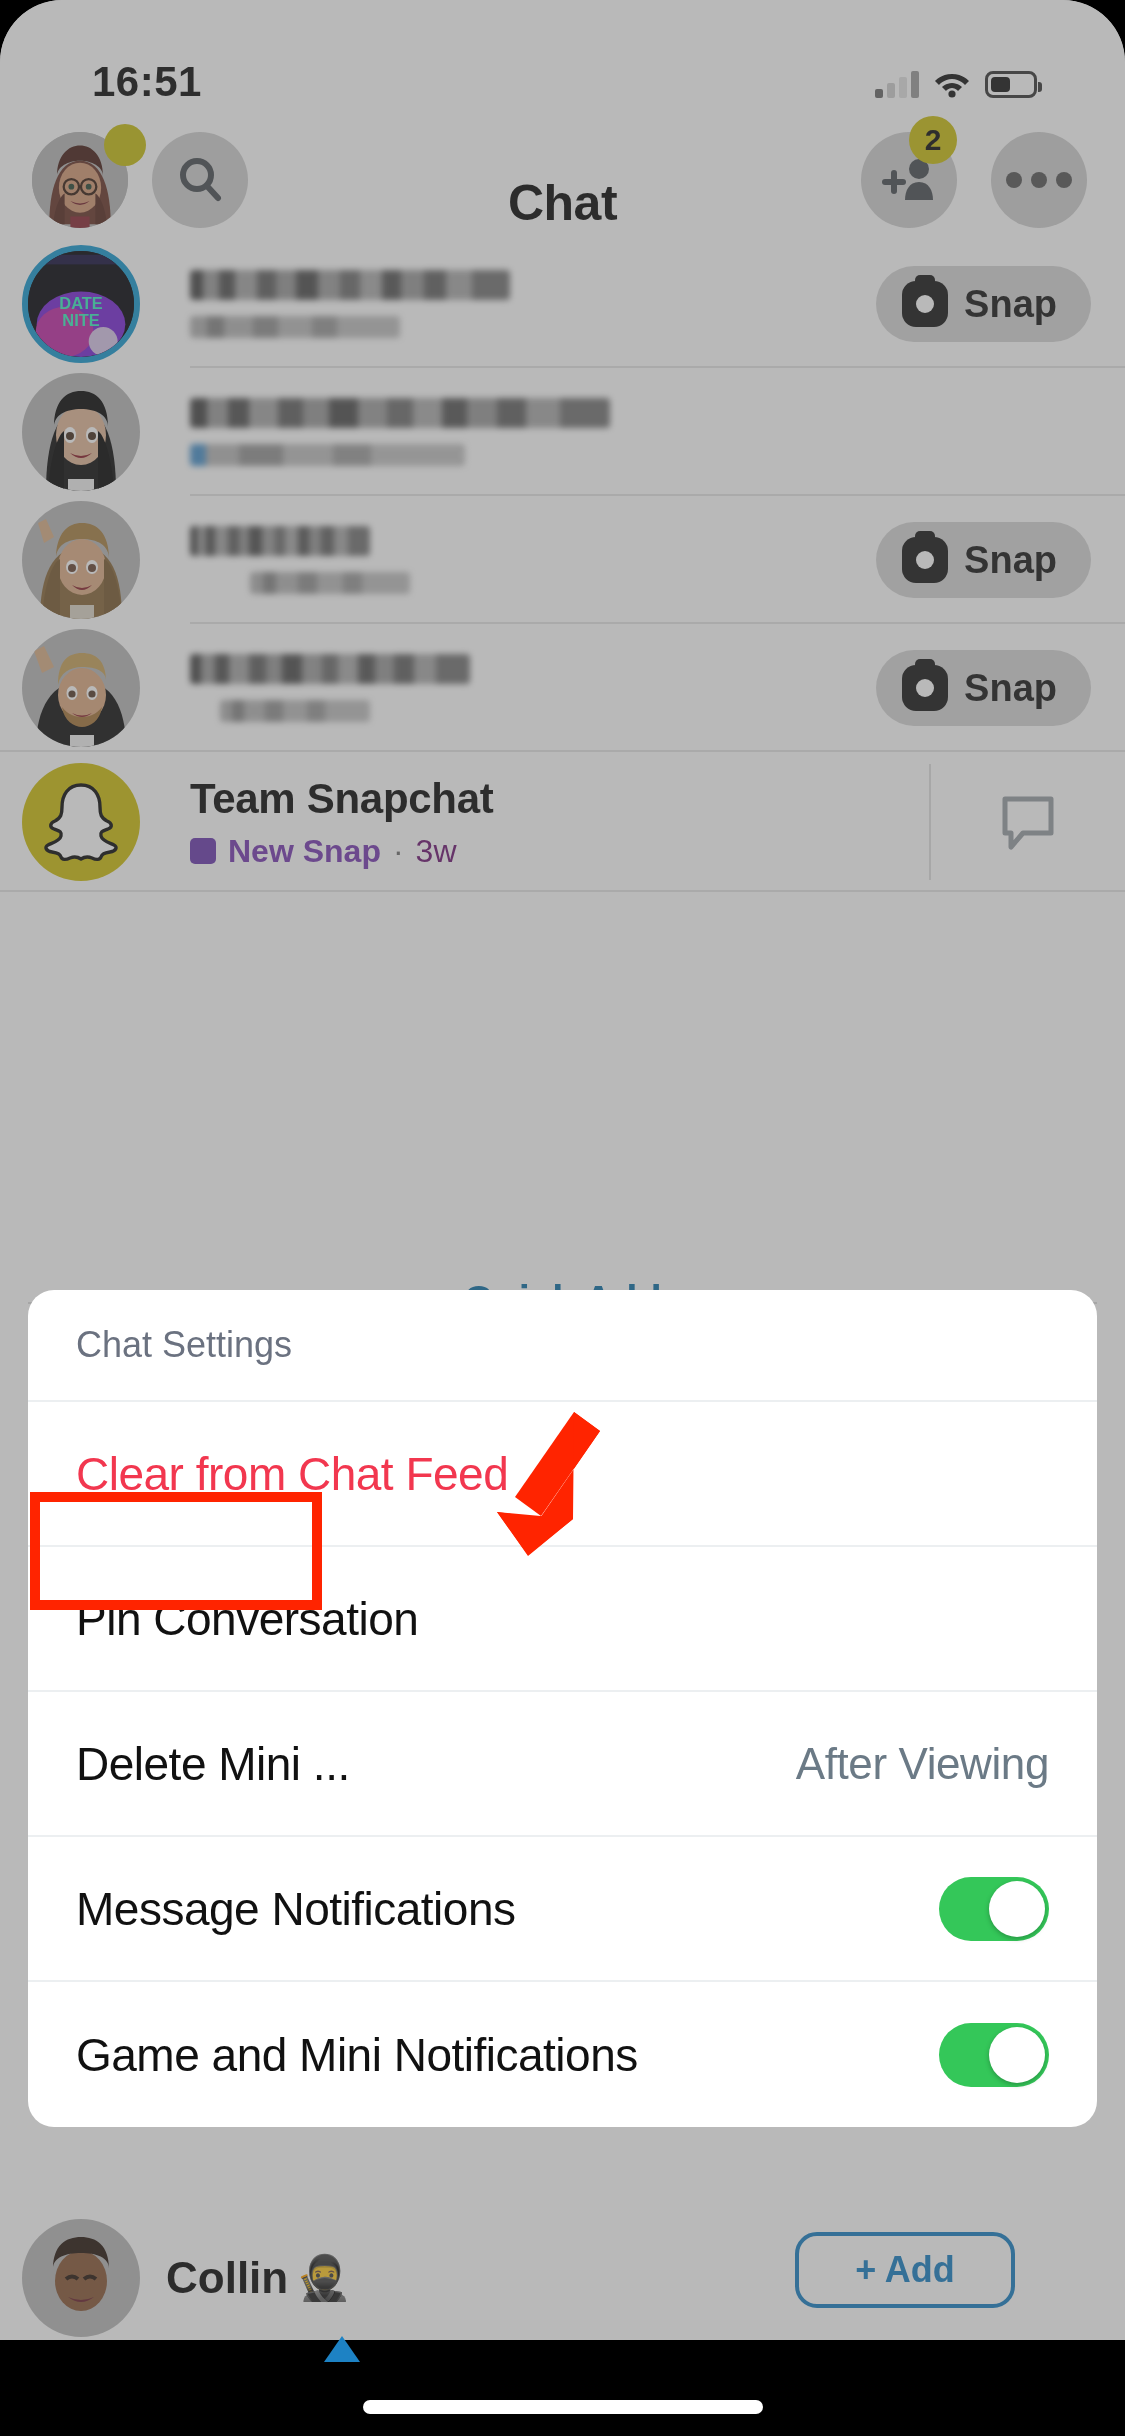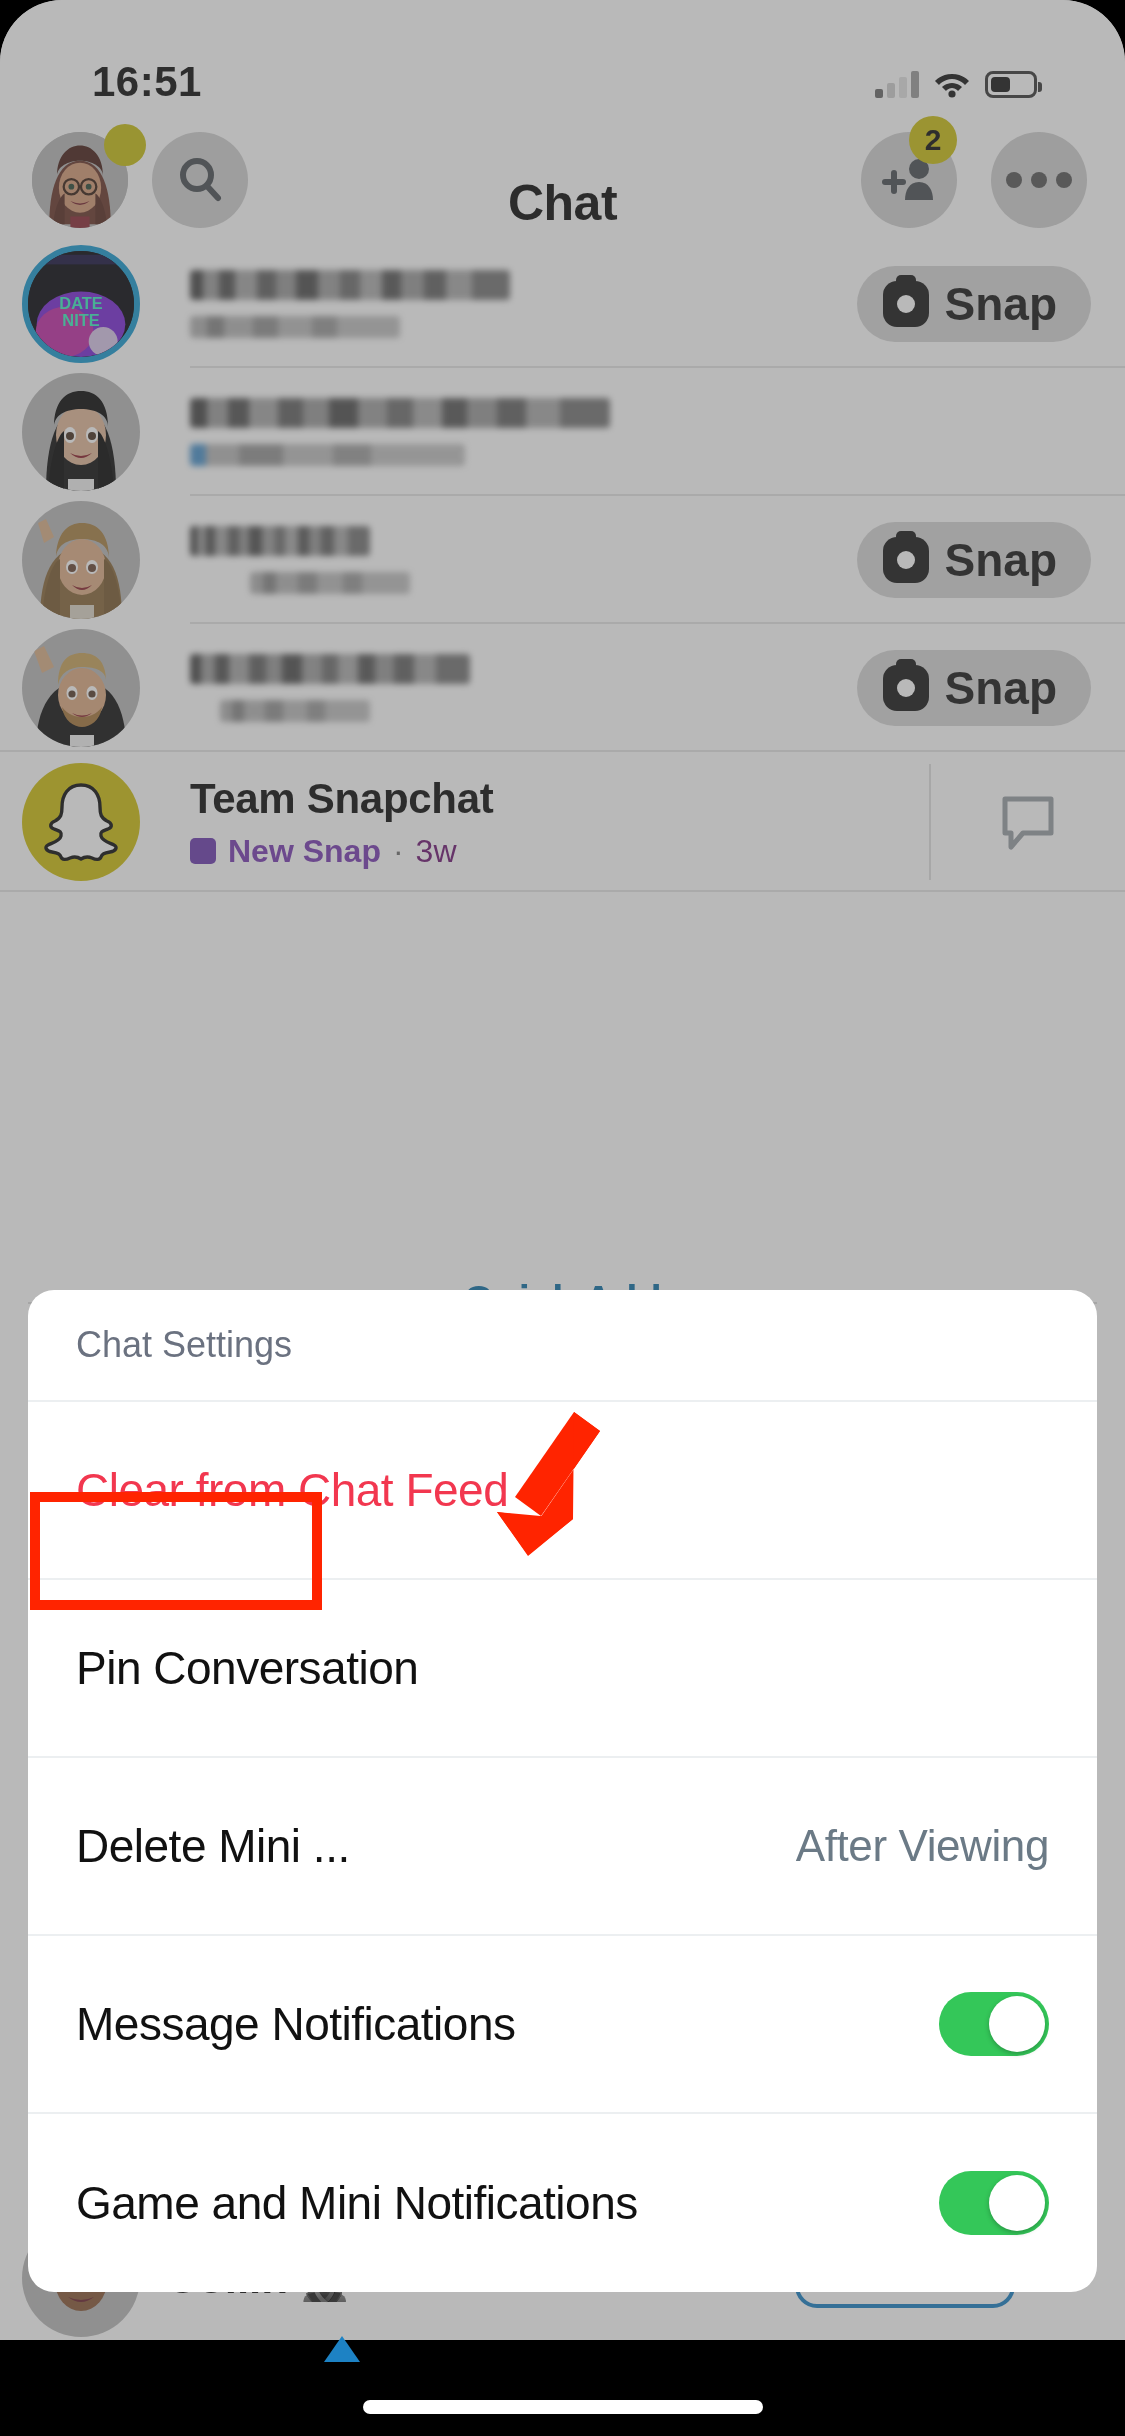--- a/index.html
+++ b/index.html
@@ -168,21 +168,21 @@
   .snap-pill .cam {
     width: 46px; height: 46px; border-radius: 14px;
     background:#1a1a1a; position:relative;
     display:flex; align-items:center; justify-content:center;
   }
   .snap-pill .cam::before{
     content:''; position:absolute; top:-6px; left:50%; transform:translateX(-50%);
     width:20px; height:10px; background:#1a1a1a; border-radius:5px 5px 0 0;
   }
   .snap-pill .cam i{ width:18px; height:18px; border-radius:50%; background:#fff; display:block; }
-  .snap-pill .lbl{ font-size:46px; font-weight:700; color:#1a1a1a;text-align:center; }
+  .snap-pill .lbl{ font-size:38px; font-weight:700; color:#1a1a1a;text-align:center; }
 
   
   .row.team { height: 140px; }
   .av.ghost { background: #cfc014; border-radius:50%; align-items:center; }
   .ghost-svg { width: 78px; height: 82px; }
   .team-name { font-size: 42px; font-weight: 700; color:#0e0e0e; letter-spacing:-0.3px; }
   .team-sub { margin-top: 10px; display:flex; align-items:center; gap: 12px; }
   .sq { width: 26px; height: 26px; border-radius:5px; background:#6f3fb0; display:block;}
   .team-sub .new { font-size: 32px; font-weight:700; color:#7b3fb3; }
   .team-sub .dot { font-size: 32px; color:#737373; }
@@ -225,21 +225,21 @@
     background: #fff; border-radius: 26px;
     z-index: 100; overflow: hidden;
   }
   .sheet-title {
     height: 112px; display:flex; align-items:center;
     padding-left: 48px; font-size: 36px; color:#6b7280;
     border-bottom: 2px solid #eceff1;
   }
   .mi {
     position:relative;
-    height: 178px; display:flex; align-items:center;
+    height: 145px; display:flex; align-items:center;
     padding: 12px 48px;
     border-bottom: 2px solid #eceff1;
   }
   .mi:last-child { border-bottom: none; }
   .mi-label { font-size: 46px; color:#111; letter-spacing:-0.5px; }
   .mi-label.danger { color:#f2374f; }
   .mi-value { margin-left:auto; font-size: 44px; color:#6b7a86; letter-spacing:-0.4px; }
   .toggle {
     margin-left:auto;
     width: 110px; height: 64px; border-radius: 32px;

